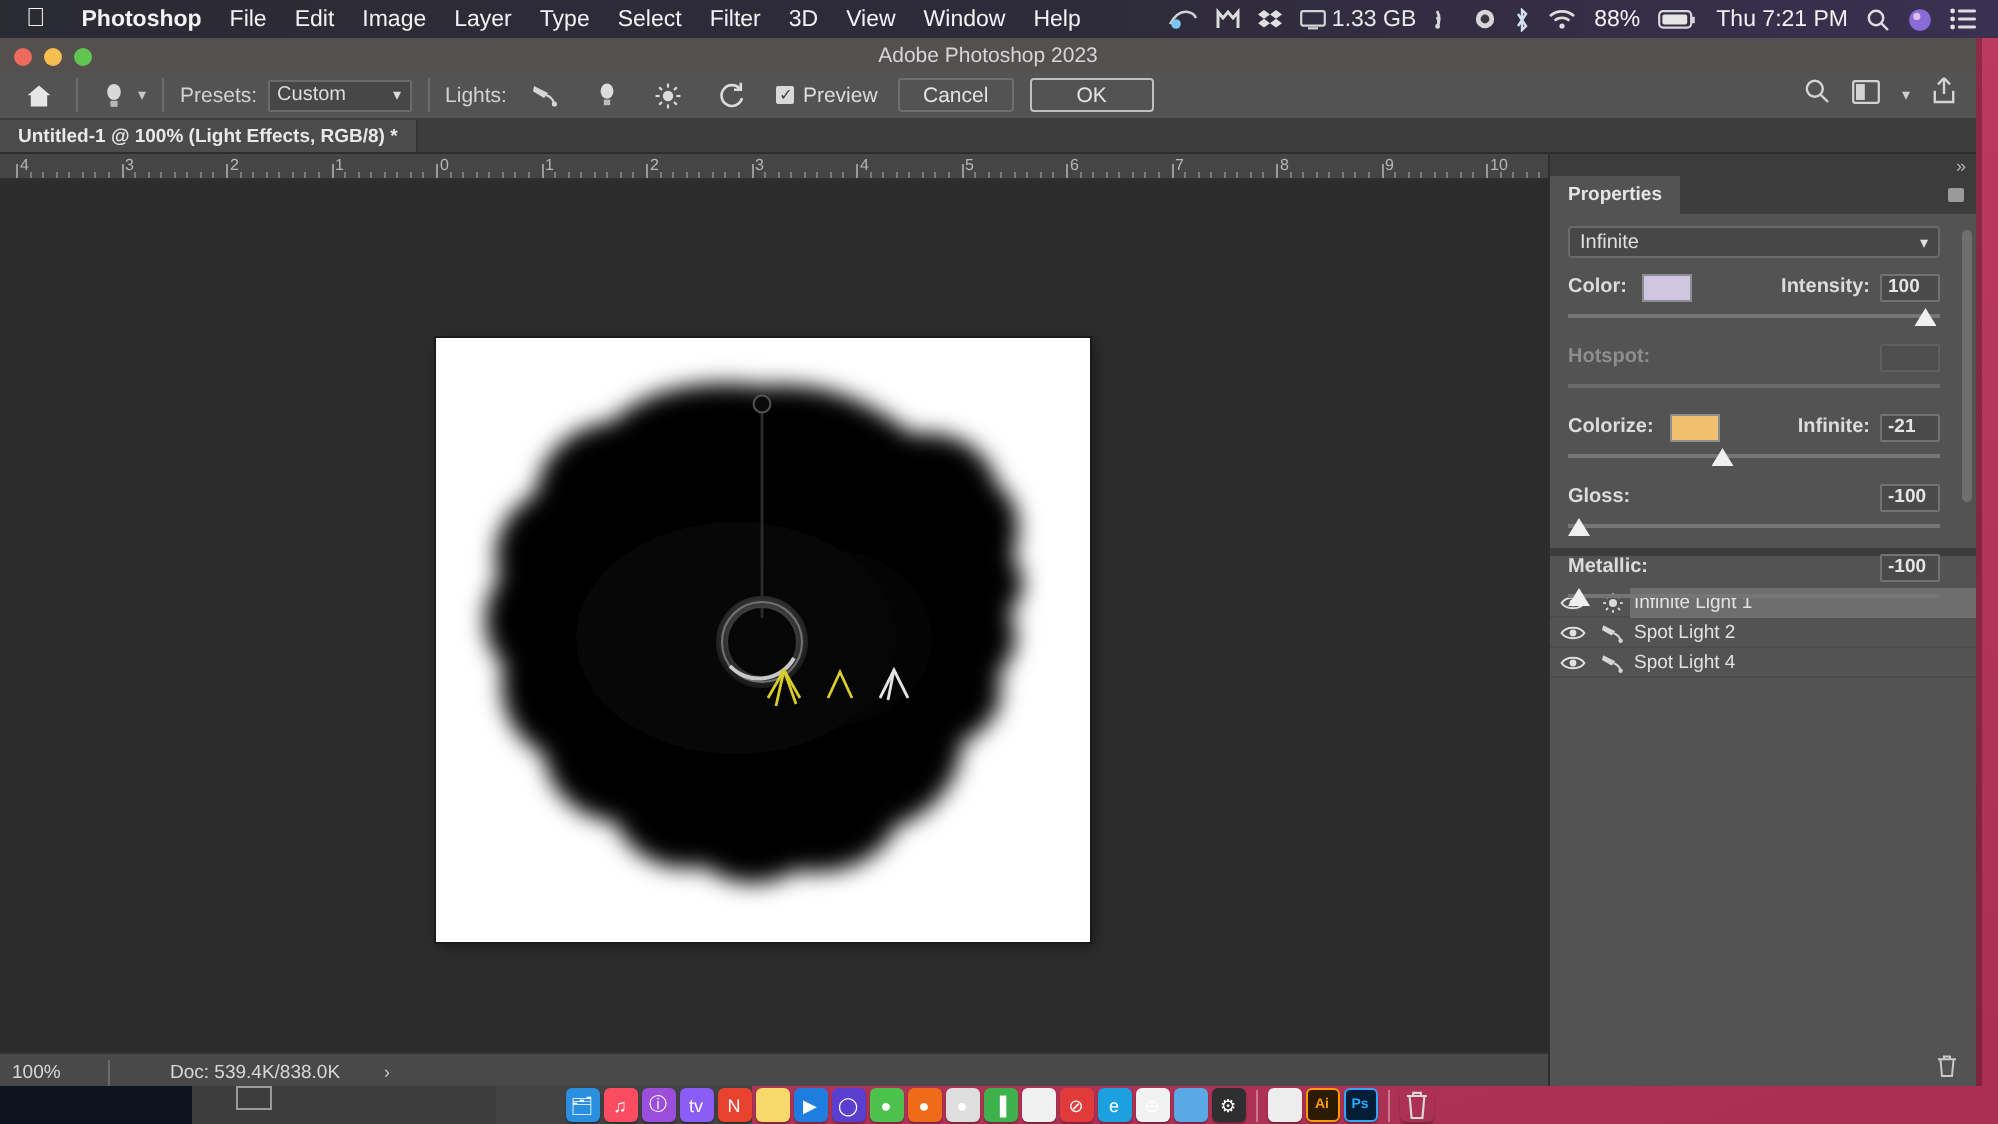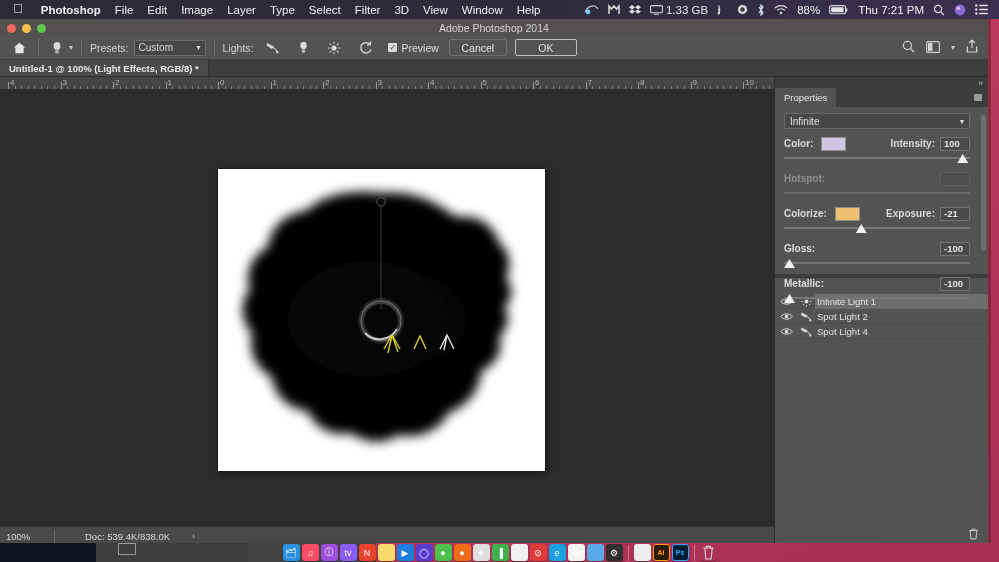--- a/index.html
+++ b/index.html
@@ -164,21 +164,21 @@
     padding-right: 5px; color: #b9b9b9; font-size: 9px; background: #3c3c3c;
   }
 
   
   .props-panel { background: #535353; }
   .panel-tabstrip {
     height: 19px; background: #3c3c3c;
     display: flex; align-items: stretch; position: relative;
   }
   .panel-tab {
-    background: #535353; color: #e6e6e6; font-size: 9.5px; font-weight: normal;
+    background: #535353; color: #e6e6e6; font-size: 9.5px; font-weight: bold;
     display: flex; align-items: center; padding: 0 9px;
   }
   .panel-menu-btn {
     position: absolute; right: 6px; top: 6px;
     width: 8px; height: 7px; background: #9a9a9a; border-radius: 1px;
   }
   .props-head {
     height: 22px; display: flex; align-items: center; gap: 7px;
     padding: 0 9px; background: #535353;
     border-bottom: 1px solid #454545;
@@ -398,21 +398,21 @@
 
   <div class="app-edge"></div>
   <div class="ps-window">
 
     <div class="ps-title">
       <div class="traffic">
         <span class="dot r"></span>
         <span class="dot y"></span>
         <span class="dot g"></span>
       </div>
-      <span class="ps-title-text">Adobe Photoshop 2014</span>
+      <span class="ps-title-text">Adobe Photoshop 2023</span>
     </div>
 
     <div class="ps-options">
       <span class="opt-home">
         <svg width="13" height="12" viewBox="0 0 13 12">
             <path d="M6.5 .8 L12.2 5.6 L10.6 5.6 L10.6 11.2 L2.4 11.2 L2.4 5.6 L.8 5.6 Z" fill="#e6e6e6"></path>
           </svg>
       </span>
       <span class="opt-sep"></span>
       <span class="opt-iconbtn">
@@ -741,21 +741,21 @@
               <span class="pp-num empty"></span>
             </div>
             <div class="pp-slider">
               <div class="pp-track off"></div>
             </div>
 
             <div class="pp-row" style="margin-top:4px">
               <span class="pp-lbl">Colorize:</span>
               <span class="pp-swatch" id="sw-colorize" style="background: rgb(240, 192, 112);"></span>
               <span class="pp-spacer"></span>
-              <span class="pp-lbl" style="margin-right:5px">Exposure:</span>
+              <span class="pp-lbl" style="margin-right:5px">Infinite:</span>
               <span class="pp-num">-21</span>
             </div>
             <div class="pp-slider">
               <div class="pp-track"></div>
               <div class="pp-thumb" id="th-exposure" style="left: 71.75px;"></div>
             </div>
 
             <div class="pp-row">
               <span class="pp-lbl">Gloss:</span>
               <span class="pp-spacer"></span>

